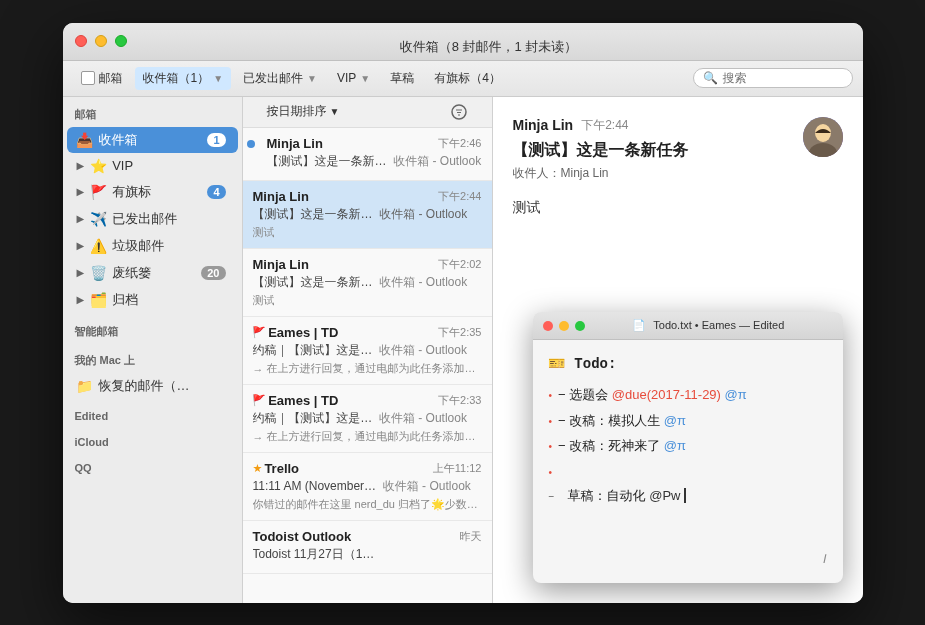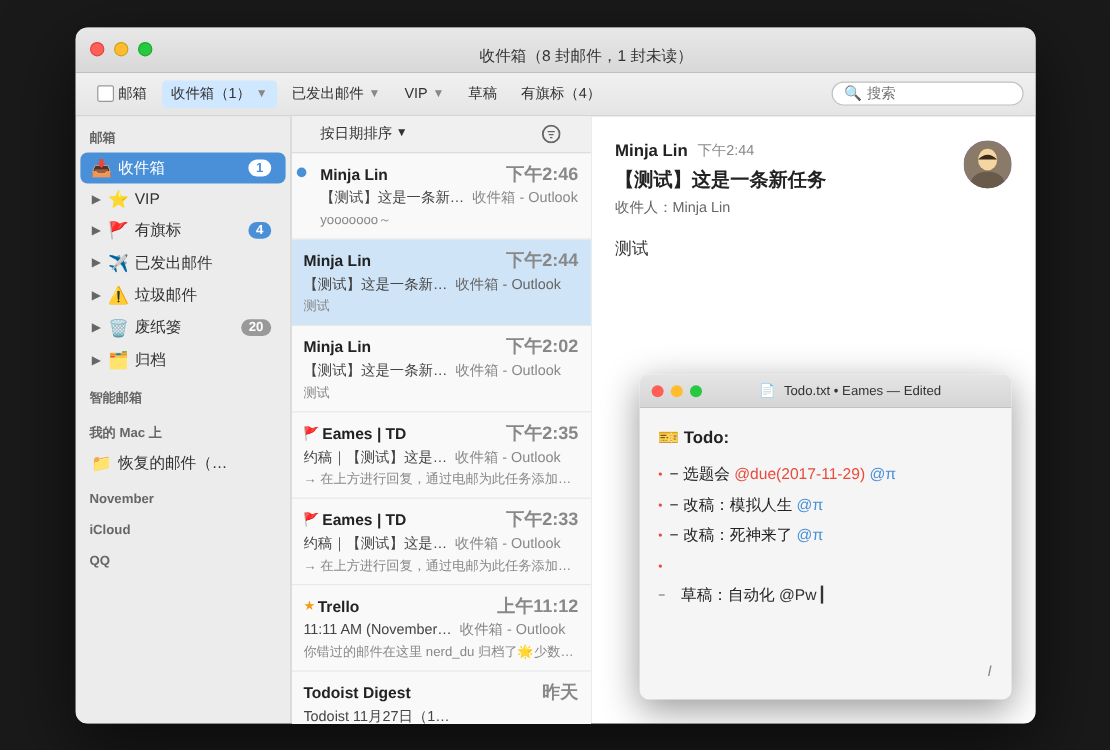--- a/index.html
+++ b/index.html
@@ -204,23 +204,22 @@
       align-items: center;
       margin-bottom: 2px;
     }
     .email-sender {
       font-size: 13px;
       font-weight: 600;
       color: #222;
       flex: 1;
     }
     .email-time {
-      font-size: 15px;
+      font-size: 11px;
       color: #888;
-      font-weight: bold;
     }
     .email-subject {
       font-size: 12px;
       color: #444;
       margin-bottom: 2px;
       white-space: nowrap;
       overflow: hidden;
       text-overflow: ellipsis;
     }
     .email-preview {
@@ -353,20 +352,21 @@
       font-size: 13px;
       color: #222;
       line-height: 1.8;
       min-height: 180px;
     }
     .todo-title {
       font-weight: 700;
       font-size: 14px;
       margin-bottom: 6px;
       color: #222;
+      font-family: Liberation Mono, monospace;
     }
     .todo-item {
       display: flex;
       align-items: flex-start;
       gap: 6px;
       margin-bottom: 2px;
       font-size: 13px;
     }
     .todo-bullet {
       color: #e74c3c;
@@ -468,21 +468,21 @@
       </div>
 
       <div class="sidebar-section-header">智能邮箱</div>
 
       <div class="sidebar-section-header">我的 Mac 上</div>
       <div class="sidebar-item">
         <span class="icon">📁</span>
         <span>恢复的邮件（…</span>
       </div>
 
-      <div class="sidebar-section-header">November</div>
+      <div class="sidebar-section-header">Edited</div>
       <div class="sidebar-section-header">iCloud</div>
       <div class="sidebar-section-header">QQ</div>
     </div>
 
     <div class="email-list">
       <div class="email-list-header">
         <div class="sort-btn">
           <span>按日期排序</span>
           <span style="font-size:10px;">▼</span>
         </div>
@@ -496,21 +496,20 @@
         </div>
       </div>
 
       <div class="email-item">
         <div class="unread-dot"></div>
         <div class="email-item-header">
           <span class="email-sender" style="padding-left:14px;">Minja Lin</span>
           <span class="email-time">下午2:46</span>
         </div>
         <div class="email-subject" style="padding-left:14px;">【测试】这是一条新… &nbsp;<span style="color:#888;font-weight:400;">收件箱 - Outlook</span></div>
-        <div class="email-preview" style="padding-left:14px;">yooooooo～</div>
       </div>
 
       <div class="email-item selected">
         <div class="email-item-header">
           <span class="email-sender">Minja Lin</span>
           <span class="email-time">下午2:44</span>
         </div>
         <div class="email-subject">【测试】这是一条新… &nbsp;<span style="color:#666;font-weight:400;">收件箱 - Outlook</span></div>
         <div class="email-preview">测试</div>
       </div>
@@ -549,21 +548,21 @@
           <span class="star-icon">★</span>
           <span class="email-sender">Trello</span>
           <span class="email-time">上午11:12</span>
         </div>
         <div class="email-subject">11:11 AM (November… &nbsp;<span style="color:#888;font-weight:400;">收件箱 - Outlook</span></div>
         <div class="email-preview">你错过的邮件在这里 nerd_du 归档了🌟少数派选题箱 上的【选题】值得关注…</div>
       </div>
 
       <div class="email-item">
         <div class="email-item-header">
-          <span class="email-sender">Todoist Digest</span>
+          <span class="email-sender">Todoist Outlook</span>
           <span class="email-time">昨天</span>
         </div>
         <div class="email-subject">Todoist 11月27日（1…</div>
       </div>
     </div>
 
     <div class="email-detail">
       <div class="email-detail-header">
         <div class="email-detail-meta">
           <div style="display:flex;align-items:center;gap:8px;margin-bottom:6px;">

